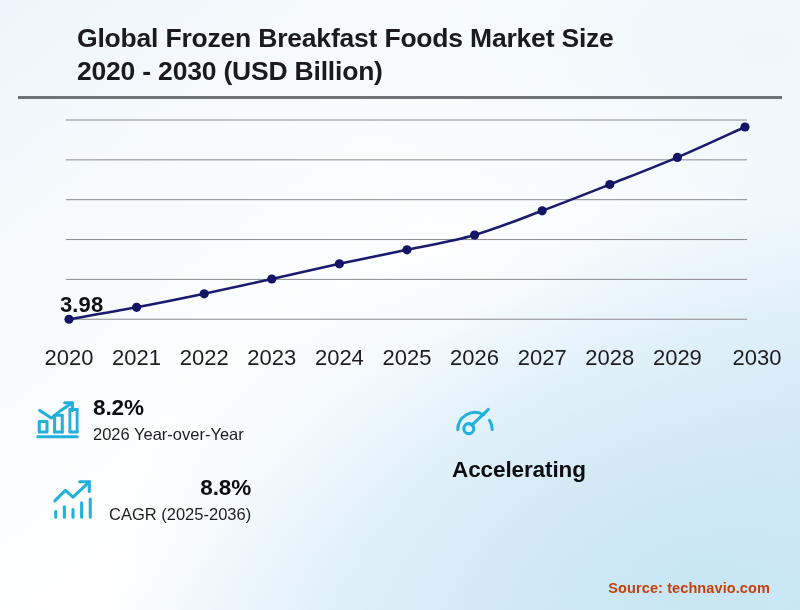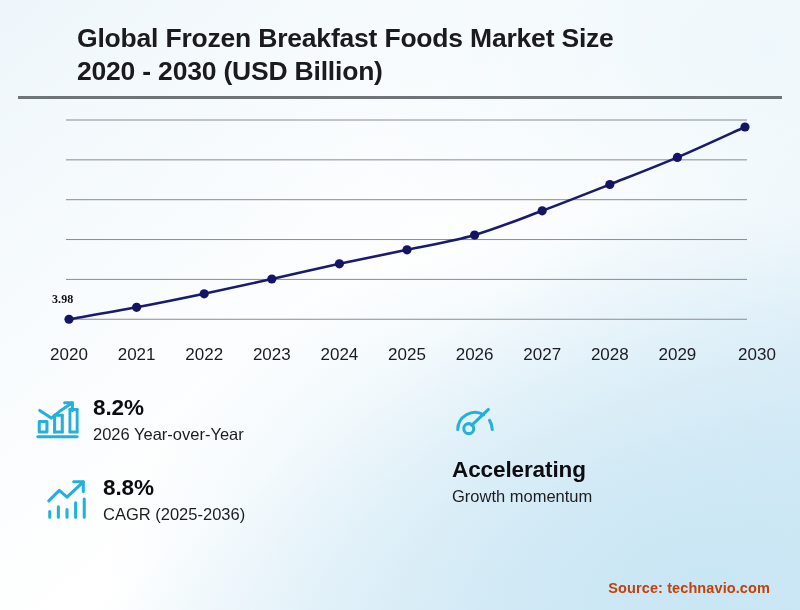--- a/index.html
+++ b/index.html
@@ -25,34 +25,34 @@
   }
   .divider {
     position: absolute; left: 18px; top: 96px; width: 764px; height: 3px;
     background: #6f7478;
   }
 
   
   .chart-area { position: absolute; left: 0; top: 108px; width: 800px; height: 262px; }
   .chart-svg { display: block; }
   .first-value-label {
-    position: absolute; left: 52px; top: 292px;
-    font-size: 12px; font-weight: bold; color: #101014; letter-spacing: 0.1px; font-family: Liberation Serif, serif;
+    position: absolute; left: 60px; top: 292px;
+    font-size: 22px; font-weight: bold; color: #101014; letter-spacing: 0.1px;
   }
   .x-axis { position: absolute; left: 0; top: 345px; width: 800px; height: 26px; }
   .x-tick {
     position: absolute; top: 0; width: 68px; margin-left: -34px;
-    text-align: center; font-size: 17px; color: #1c1c20;
+    text-align: center; font-size: 22px; color: #1c1c20;
   }
 
   
   .stats { position: absolute; left: 0; top: 384px; width: 728px; height: 180px; }
   .stat { position: absolute; display: flex; align-items: flex-start; gap: 13px; }
   .stat-l1 { left: 34px;  top: 10px; }
-  .stat-l2 { left: 44px;  top: 90px; }
+  .stat-l2 { left: 50px;  top: 90px; text-align: right; }
   .stat-r1 { left: 452px; top: 10px; flex-direction: column; }
   .stat-r2 { left: 452px; top: 90px; }
   .stat-icon { width: 46px; height: 46px; flex: 0 0 46px; margin-top: 3px; }
   .stat-text { padding-top: 1px; }
   .stat-value {
     font-size: 22.5px; font-weight: bold; line-height: 1.16;
     color: #0d0d11; letter-spacing: -0.1px;
   }
   .stat-label {
     font-size: 16.5px; line-height: 1.24; color: #1d1d21;
@@ -184,20 +184,19 @@
           <g fill="none" stroke="#23b0da" stroke-width="3.2" stroke-linecap="round" stroke-linejoin="round">
             <path d="M6 34 A18 18 0 0 1 33 18.5"></path>
             <path d="M42 34 A18 18 0 0 0 39.2 24.4"></path>
             <path d="M20.5 29.5 L38 13"></path>
             <circle cx="17.5" cy="33" r="5.2"></circle>
           </g>
         </svg>
       </div>
       <div class="stat-text">
         <div class="stat-value">Accelerating</div>
-        <div class="stat-label">Growth momentum</div>
       </div>
     </div>
 
   </div>
 
   <div class="source">Source: technavio.com</div>
 </div>
 
 </body></html>

